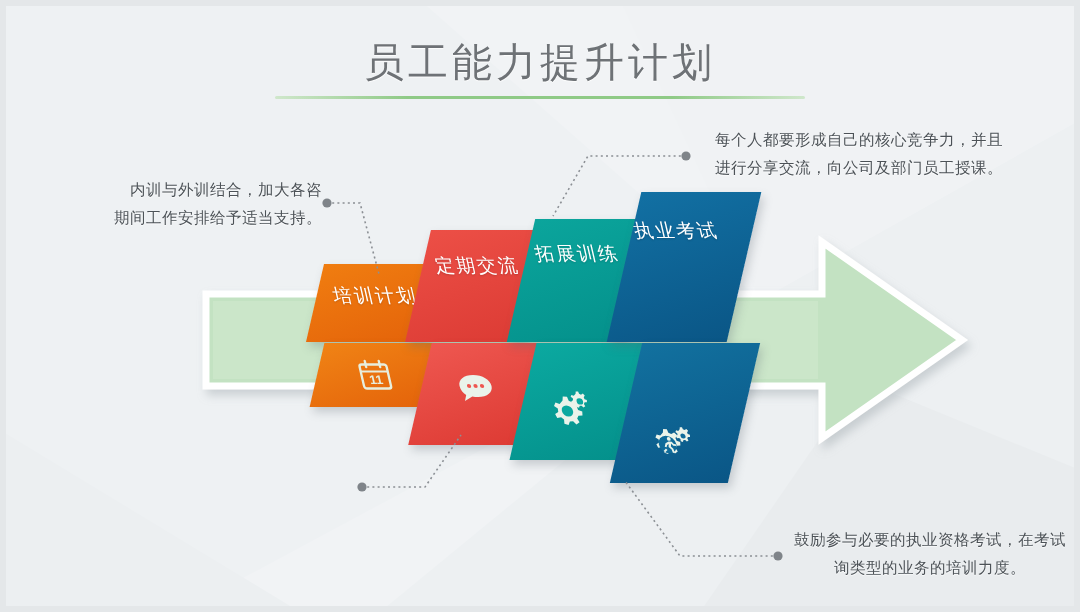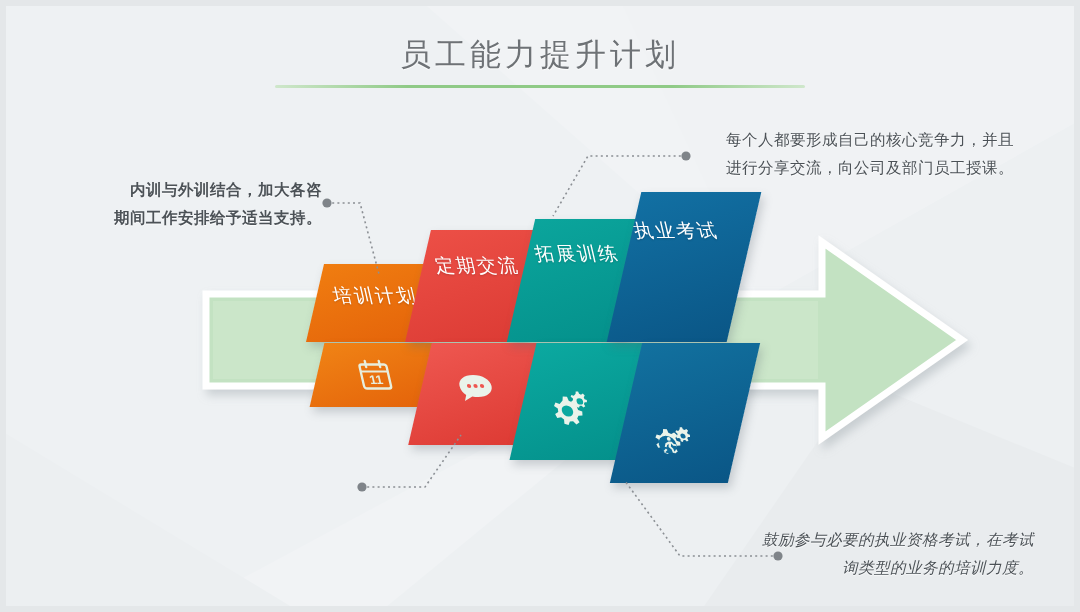--- a/index.html
+++ b/index.html
@@ -52,24 +52,24 @@
   }
 
   
   .title-block {
     position: absolute;
     left: 0; right: 0;
     top: 38px;
     text-align: center;
   }
   .title-text {
-    font-size: 31px;
+    font-size: 40px;
     letter-spacing: 4px;
     color: #6e7276;
-    font-family: Liberation Mono, monospace;
+    font-family: Liberation Sans, sans-serif;
     line-height: 1.2;
     text-shadow: 0 1px 1px rgba(255,255,255,0.9);
   }
   .title-rule {
     width: 530px;
     height: 3px;
     margin: 10px auto 0 auto;
     background: linear-gradient(to right, #cfe7cb, #8fca86 25%, #8fca86 75%, #cfe7cb);
     border-radius: 2px;
   }
@@ -107,22 +107,22 @@
   
   .callout {
     position: absolute;
     color: #4c5257;
     font-size: 15.5px;
     line-height: 28px;
     letter-spacing: 0.5px;
     font-family: "Liberation Serif", "DejaVu Serif", serif;
     text-shadow: 0 1px 1px rgba(255,255,255,0.85);
   }
-  .callout.align-right { text-align: right; font-weight: bold; }
-  .callout.align-left  { text-align: right; }
+  .callout.align-right { text-align: right; }
+  .callout.align-left  { text-align: center; }
 
   
   .connectors {
     position: absolute;
     left: 0; top: 0;
     width: 1080px; height: 612px;
     pointer-events: none;
   }
   .conn-path {
     fill: none;
@@ -258,18 +258,18 @@
     <div>内训与外训结合，加大各咨</div>
     <div>期间工作安排给予适当支持。</div>
   </div>
 
   <div class="callout align-left" style="left:704px; top:126px; width:310px;">
     <div>每个人都要形成自己的核心竞争力，并且</div>
     <div>进行分享交流，向公司及部门员工授课。</div>
   </div>
 
 
-  <div class="callout align-left" style="left:754px; top:526px; width:280px;font-style:italic;">
+  <div class="callout align-left" style="left:790px; top:526px; width:280px;">
     <div>鼓励参与必要的执业资格考试，在考试</div>
     <div>询类型的业务的培训力度。</div>
   </div>
 
 </div>
 
 </body></html>

